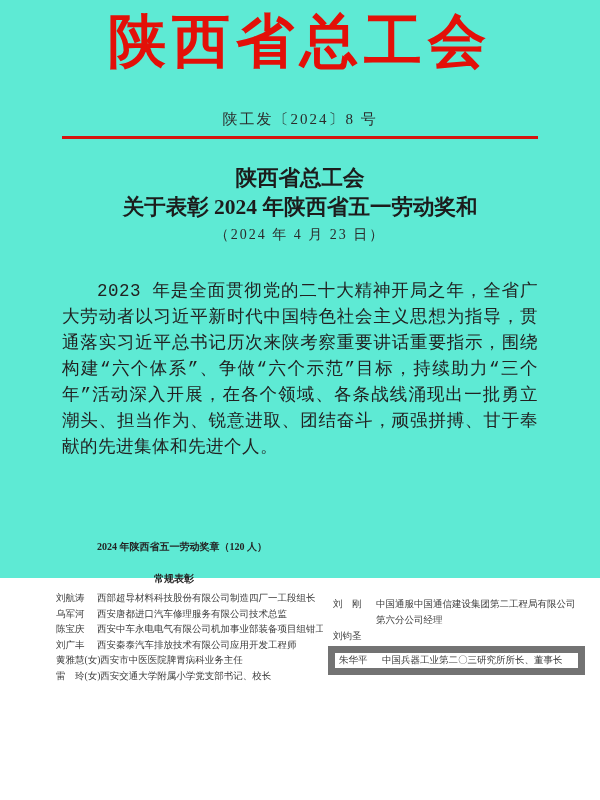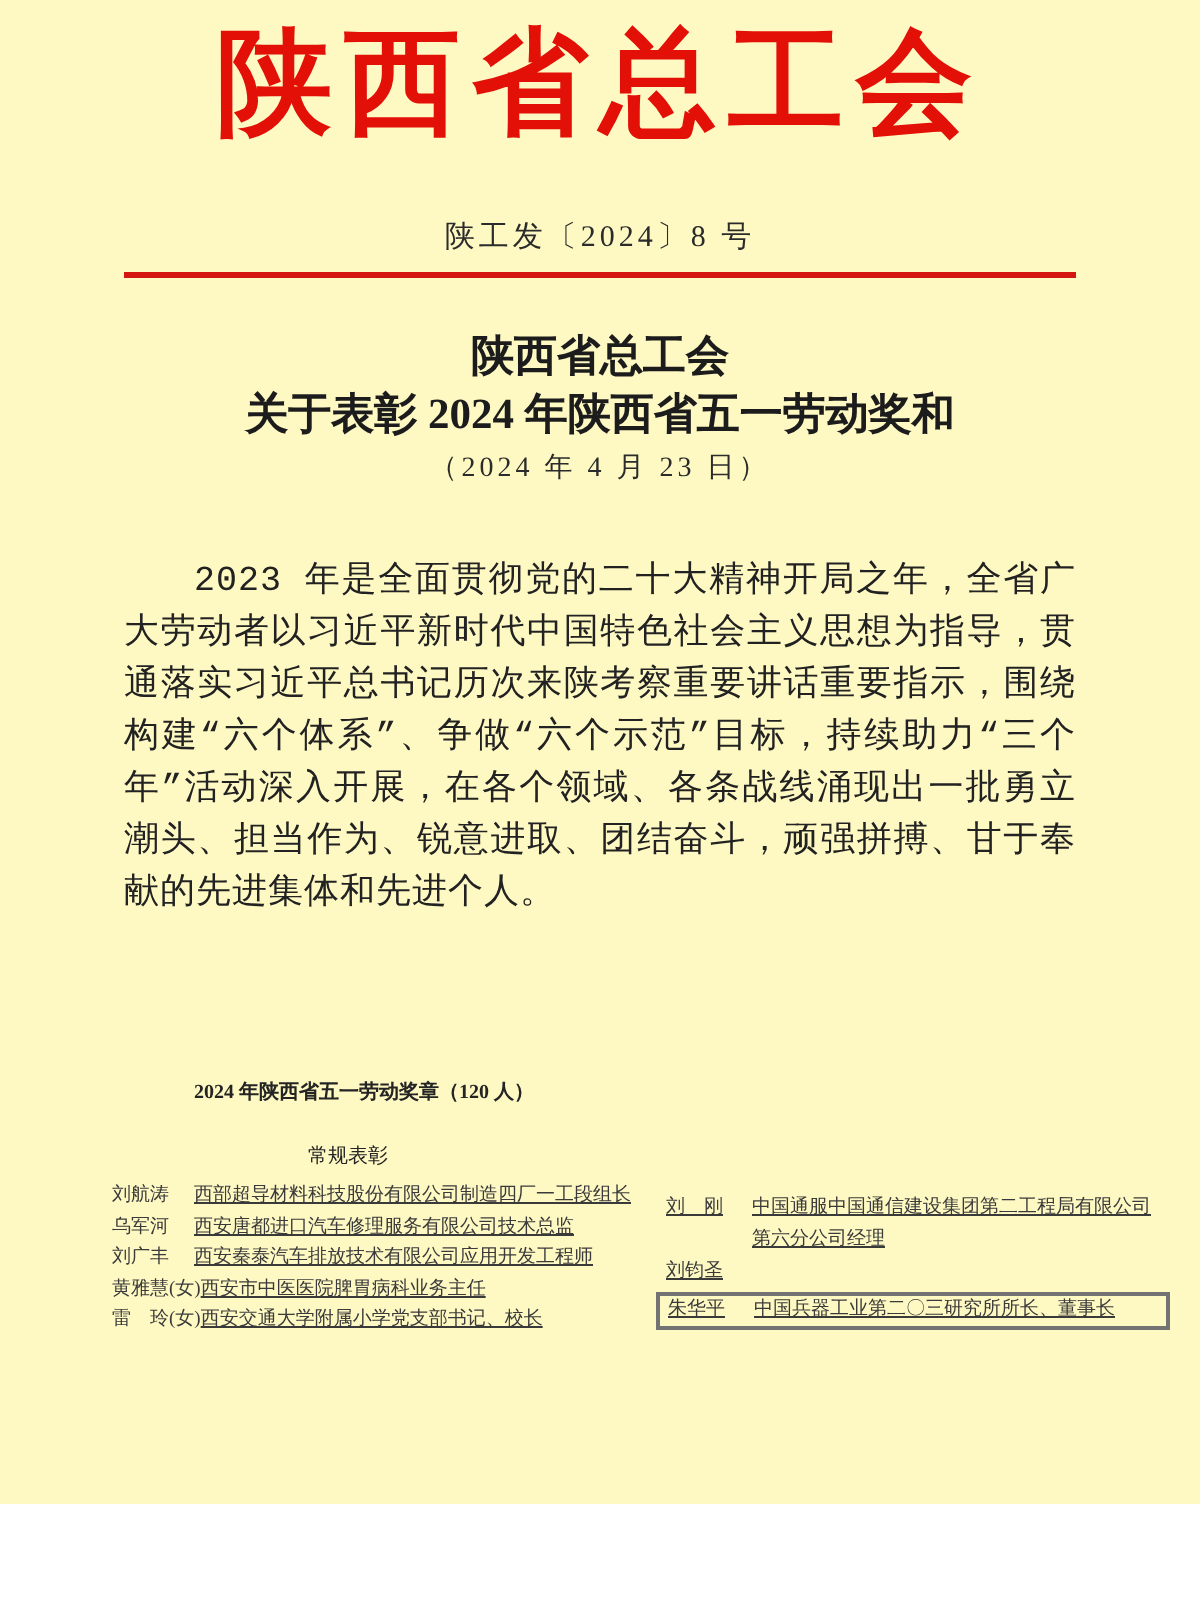--- a/index.html
+++ b/index.html
@@ -4,21 +4,21 @@
 <style>
   * { margin: 0; padding: 0; box-sizing: border-box; }
   html, body { background: #ffffff; }
   body {
     width: 600px; height: 800px;
     font-family: "Liberation Serif", "DejaVu Serif", serif;
     color: #262626;
     overflow: hidden;
     position: relative;
   }
-  .page { width: 600px; height: 752px; background: #fef9c3; }
+  .page { width: 600px; height: 578px; background: #5eead4; }
 
   .org-title {
     padding-top: 6px;
     text-align: center;
     font-size: 58px;
     line-height: 72px;
     font-weight: bold;
     letter-spacing: 6px;
     color: #e31008;
     white-space: nowrap;
@@ -67,48 +67,47 @@
     margin: 81px 0 0 97px;
     font-size: 10px;
     line-height: 12px;
     font-weight: bold;
     color: #242424;
   }
   .award-sub {
     margin: 20px 16px 0 154px;
     font-size: 10px;
     line-height: 11px;
-    font-weight: normal;
+    font-weight: bold;
     color: #242424;
   }
   .award-cols {
     display: flex;
     align-items: flex-start;
     margin: 7px 0 0 56px;
     font-size: 9.5px;
     color: #3a3a3a;
-    text-decoration: underline;
   }
   .col-left { width: 267px; flex: none; }
   .col-left .entry {
     white-space: nowrap;
     line-height: 15.5px;
     overflow: hidden;
   }
   .col-left .nm { display: inline-block; min-width: 41px; }
   .col-right { flex: none; width: 247px; margin-left: 10px; margin-top: 6px; }
   .col-right .entry {
     display: flex;
     line-height: 15.5px;
     margin-bottom: 1px;
   }
   .col-right .nm { flex: none; min-width: 43px; }
   .col-right .ds { flex: 1; }
   .col-right .entry.boxed {
-    border: 2px solid #737373;
+    border: 7px solid #737373;
     margin: 1px -5px 0 -5px;
     padding: 0 4px;
   }
 </style>
 </head>
 <body>
 
 <div class="page">
 
   <div class="org-title">陕西省总工会</div>
@@ -133,20 +132,23 @@
   <div class="award-cols">
 
     <div class="col-left">
       <div class="entry">
         <span class="nm">刘航涛</span><span class="ds">西部超导材料科技股份有限公司制造四厂一工段组长</span>
       </div>
       <div class="entry">
         <span class="nm">乌军河</span><span class="ds">西安唐都进口汽车修理服务有限公司技术总监</span>
       </div>
       <div class="entry">
+        <span class="nm">陈宝庆</span><span class="ds">西安中车永电电气有限公司机加事业部装备项目组钳工</span>
+      </div>
+      <div class="entry">
         <span class="nm">刘广丰</span><span class="ds">西安秦泰汽车排放技术有限公司应用开发工程师</span>
       </div>
       <div class="entry">
         <span class="nm">黄雅慧(女)</span><span class="ds">西安市中医医院脾胃病科业务主任</span>
       </div>
       <div class="entry">
         <span class="nm">雷　玲(女)</span><span class="ds">西安交通大学附属小学党支部书记、校长</span>
       </div>
     </div>
 

